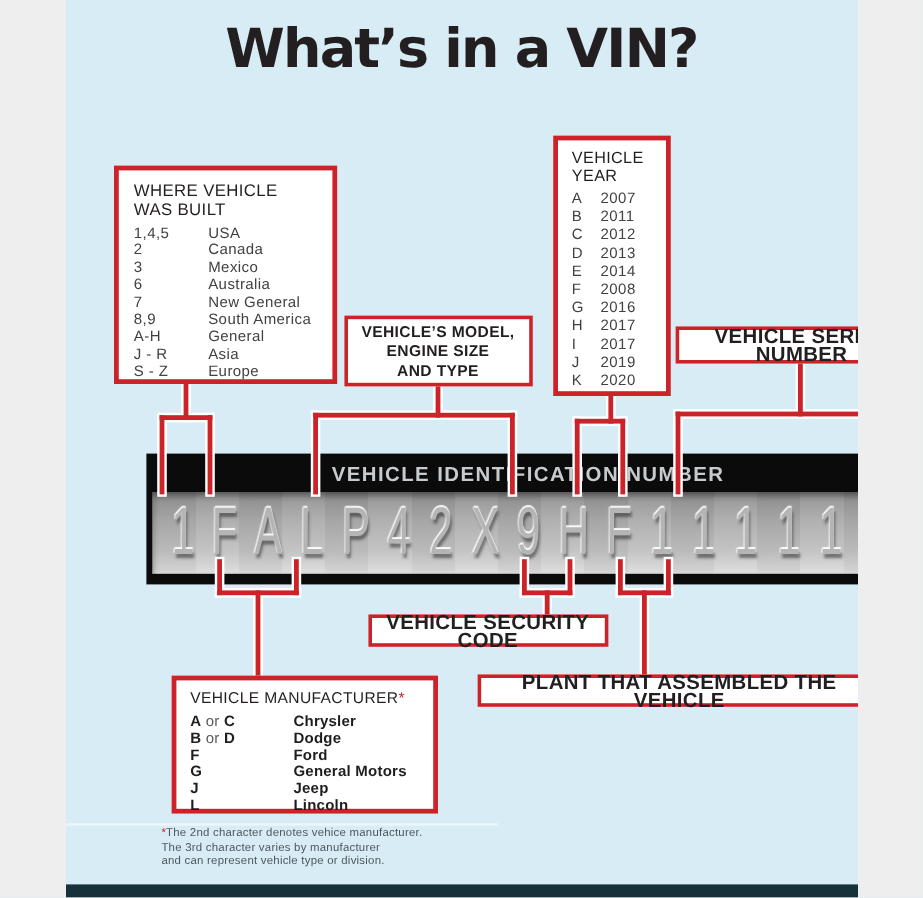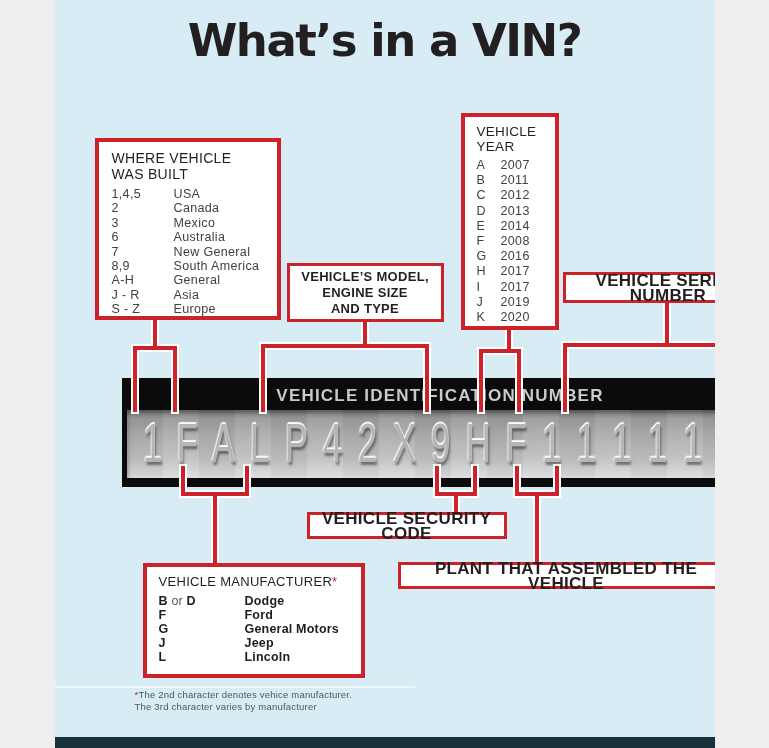--- a/index.html
+++ b/index.html
@@ -301,20 +301,24 @@
   </div>
 
   <div class="callout label-box" id="plant-box">
     <span>PLANT THAT ASSEMBLED THE VEHICLE</span>
   </div>
 
   <div class="callout" id="mfr-box">
     <p class="box-heading"><span>VEHICLE MANUFACTURER</span><span class="red">*</span></p>
     <div>
 
+        <div class="mrow">
+          <span><b>A</b><span class="or"> or </span><b>C</b></span>
+          <span>Chrysler</span>
+        </div>
 
         <div class="mrow">
           <span><b>B</b><span class="or"> or </span><b>D</b></span>
           <span>Dodge</span>
         </div>
 
         <div class="mrow">
           <span><b>F</b><span class="or"></span><b></b></span>
           <span>Ford</span>
         </div>
@@ -334,17 +338,18 @@
           <span>Lincoln</span>
         </div>
       </div>
   </div>
 
   <div id="fold-line"></div>
 
   <div id="footnote">
     <div><span class="red">*</span><span>The 2nd character denotes vehice manufacturer.</span></div>
     <div>The 3rd character varies by manufacturer</div>
+    <div>and can represent vehicle type or division.</div>
   </div>
 
   <div id="bottom-bar"></div>
 
 </div>
 
 </body></html>

